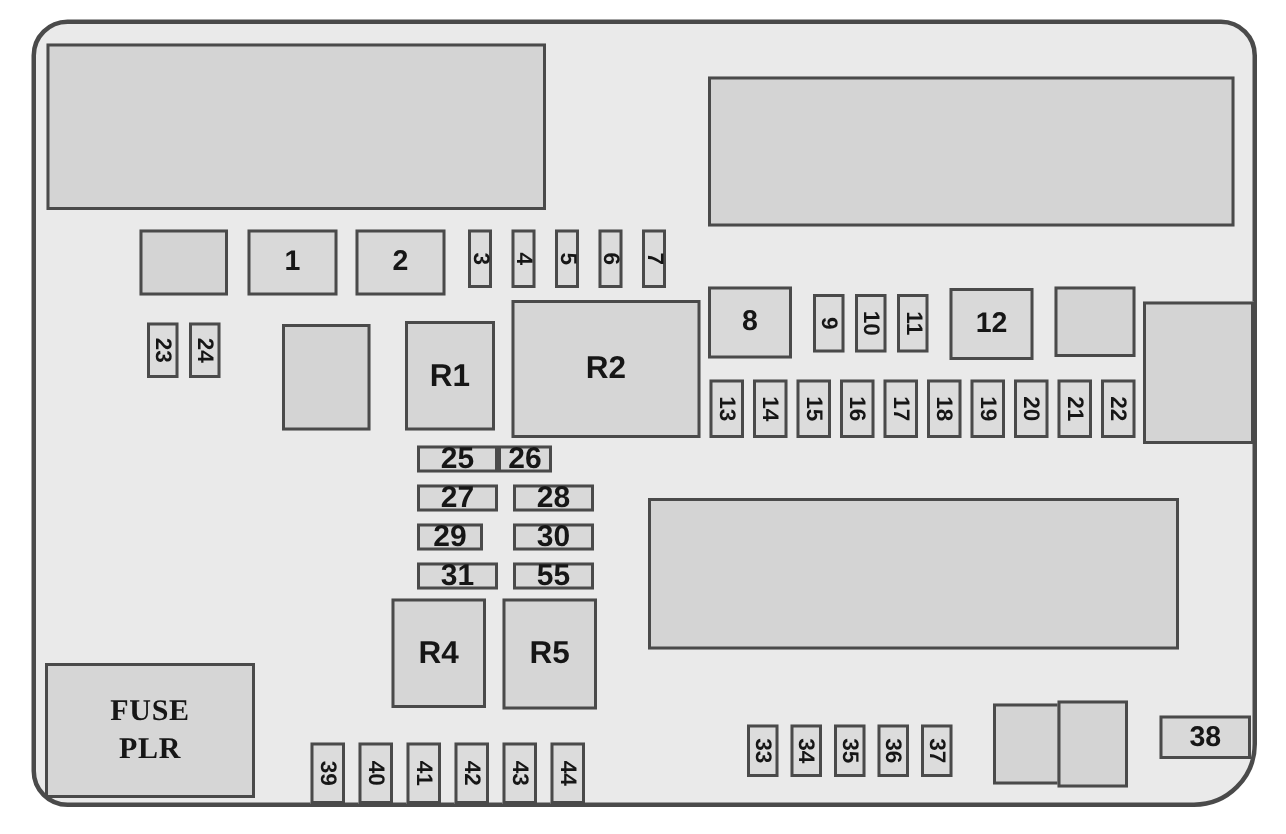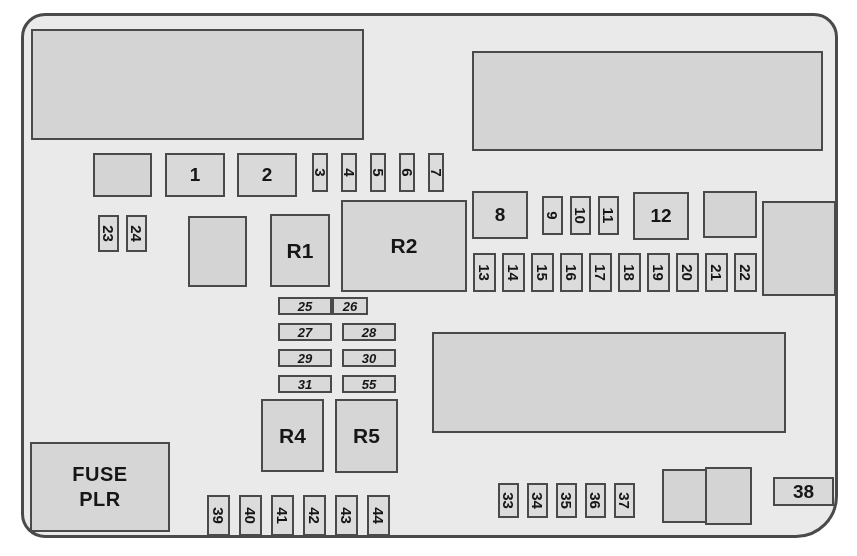--- a/index.html
+++ b/index.html
@@ -13,26 +13,26 @@
   }
   .block {
     position:absolute; background:#d4d4d4; border:2px solid #4a4a4a; box-sizing:border-box;
   }
   .lbox, .relay, .hfuse, .vfuse, .plr {
     position:absolute; background:#d9d9d9; border:2px solid #4a4a4a; box-sizing:border-box;
     display:flex; align-items:center; justify-content:center; font-weight:700;
   }
   .lbox  { font-size:19px; }
   .relay { font-size:21px; background:#d6d6d6; }
-  .hfuse { font-size:13px;font-style:italic; }
+  .hfuse { font-size:20px; }
   .vfuse { font-size:15px; background:#dcdcdc; }
   .vfuse .rot { transform:rotate(90deg); white-space:nowrap; }
   .plr {
     flex-direction:column; background:#d6d6d6;
-    font-size:20px; line-height:1.25; letter-spacing:0.5px; text-align:center;
+    font-size:20px; line-height:1.25; letter-spacing:0.5px; text-align:center;font-family:Liberation Serif, serif;
   }
 </style>
 </head>
 <body>
 
 <div id="stage">
 
   <div class="panel"></div>
 
   <div class="block" style="left:31px;top:29px;width:333px;height:111px"></div>
@@ -59,21 +59,21 @@
 
   <div class="plr" style="left:30px;top:442px;width:140px;height:90px">
     <span>FUSE</span>
     <span>PLR</span>
   </div>
 
   <div class="hfuse" style="left:278px;top:297px;width:54px;height:18px">25</div>
   <div class="hfuse" style="left:332px;top:297px;width:36px;height:18px">26</div>
   <div class="hfuse" style="left:278px;top:323px;width:54px;height:18px">27</div>
   <div class="hfuse" style="left:342px;top:323px;width:54px;height:18px">28</div>
-  <div class="hfuse" style="left:278px;top:349px;width:54px;height:18px">29</div>
+  <div class="hfuse" style="left:278px;top:349px;width:44px;height:18px">29</div>
   <div class="hfuse" style="left:342px;top:349px;width:54px;height:18px">30</div>
   <div class="hfuse" style="left:278px;top:375px;width:54px;height:18px">31</div>
   <div class="hfuse" style="left:342px;top:375px;width:54px;height:18px">55</div>
 
   <div class="vfuse" style="left:312px;top:153px;width:16px;height:39px">
       <span class="rot">3</span>
     </div>
   <div class="vfuse" style="left:341px;top:153px;width:16px;height:39px">
       <span class="rot">4</span>
     </div>

